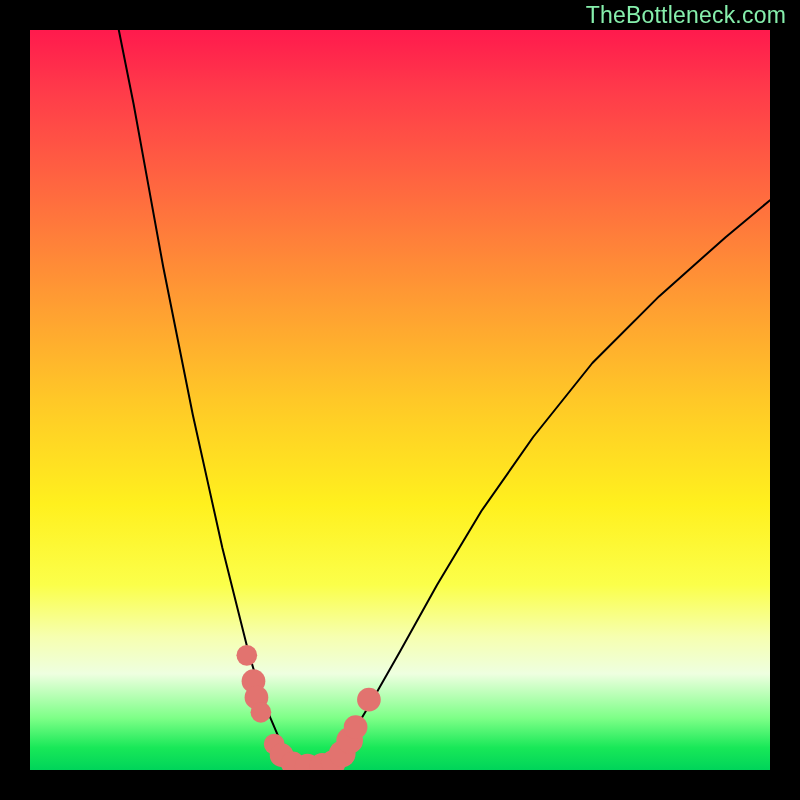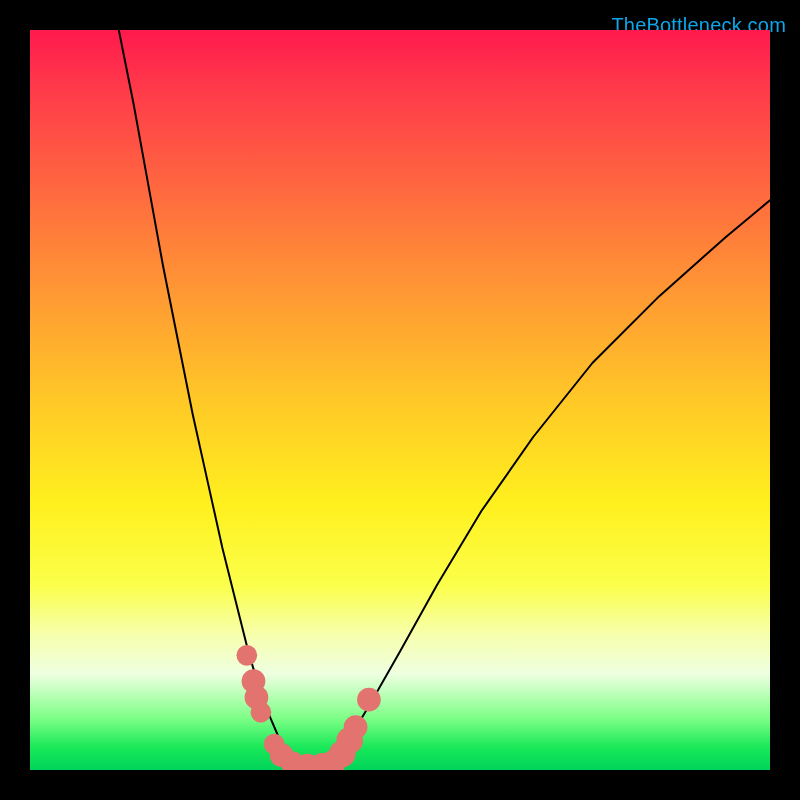--- a/index.html
+++ b/index.html
@@ -36,24 +36,24 @@
       #fbff4a 75%,
       #f6ffb0 82%,
       #eeffe0 87%,
       #7dff87 93%,
       #18e858 97%,
       #00d45a 100%
     );
   }
   .watermark {
     position: absolute;
-    top: 14px;
+    top: 2px;
     right: 14px;
-    color: #0ea5e9;
-    font-size: 20px;
+    color: #86efac;
+    font-size: 23px;
     letter-spacing: 0.2px;
     font-weight: 500;
   }
   svg {
     position: absolute;
     left: 0;
     top: 0;
   }
 </style>
 </head>

